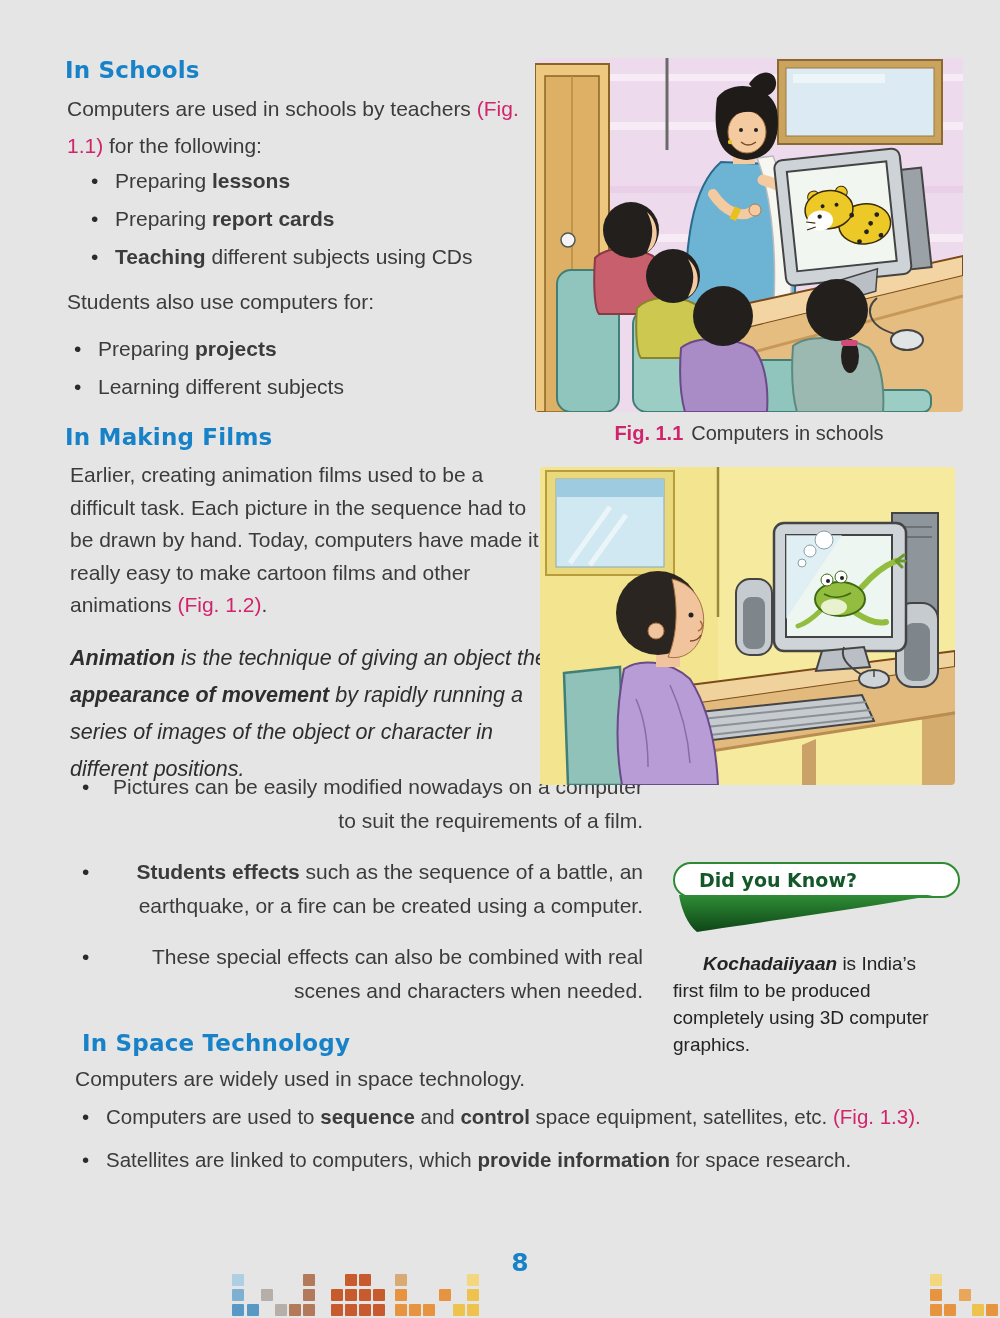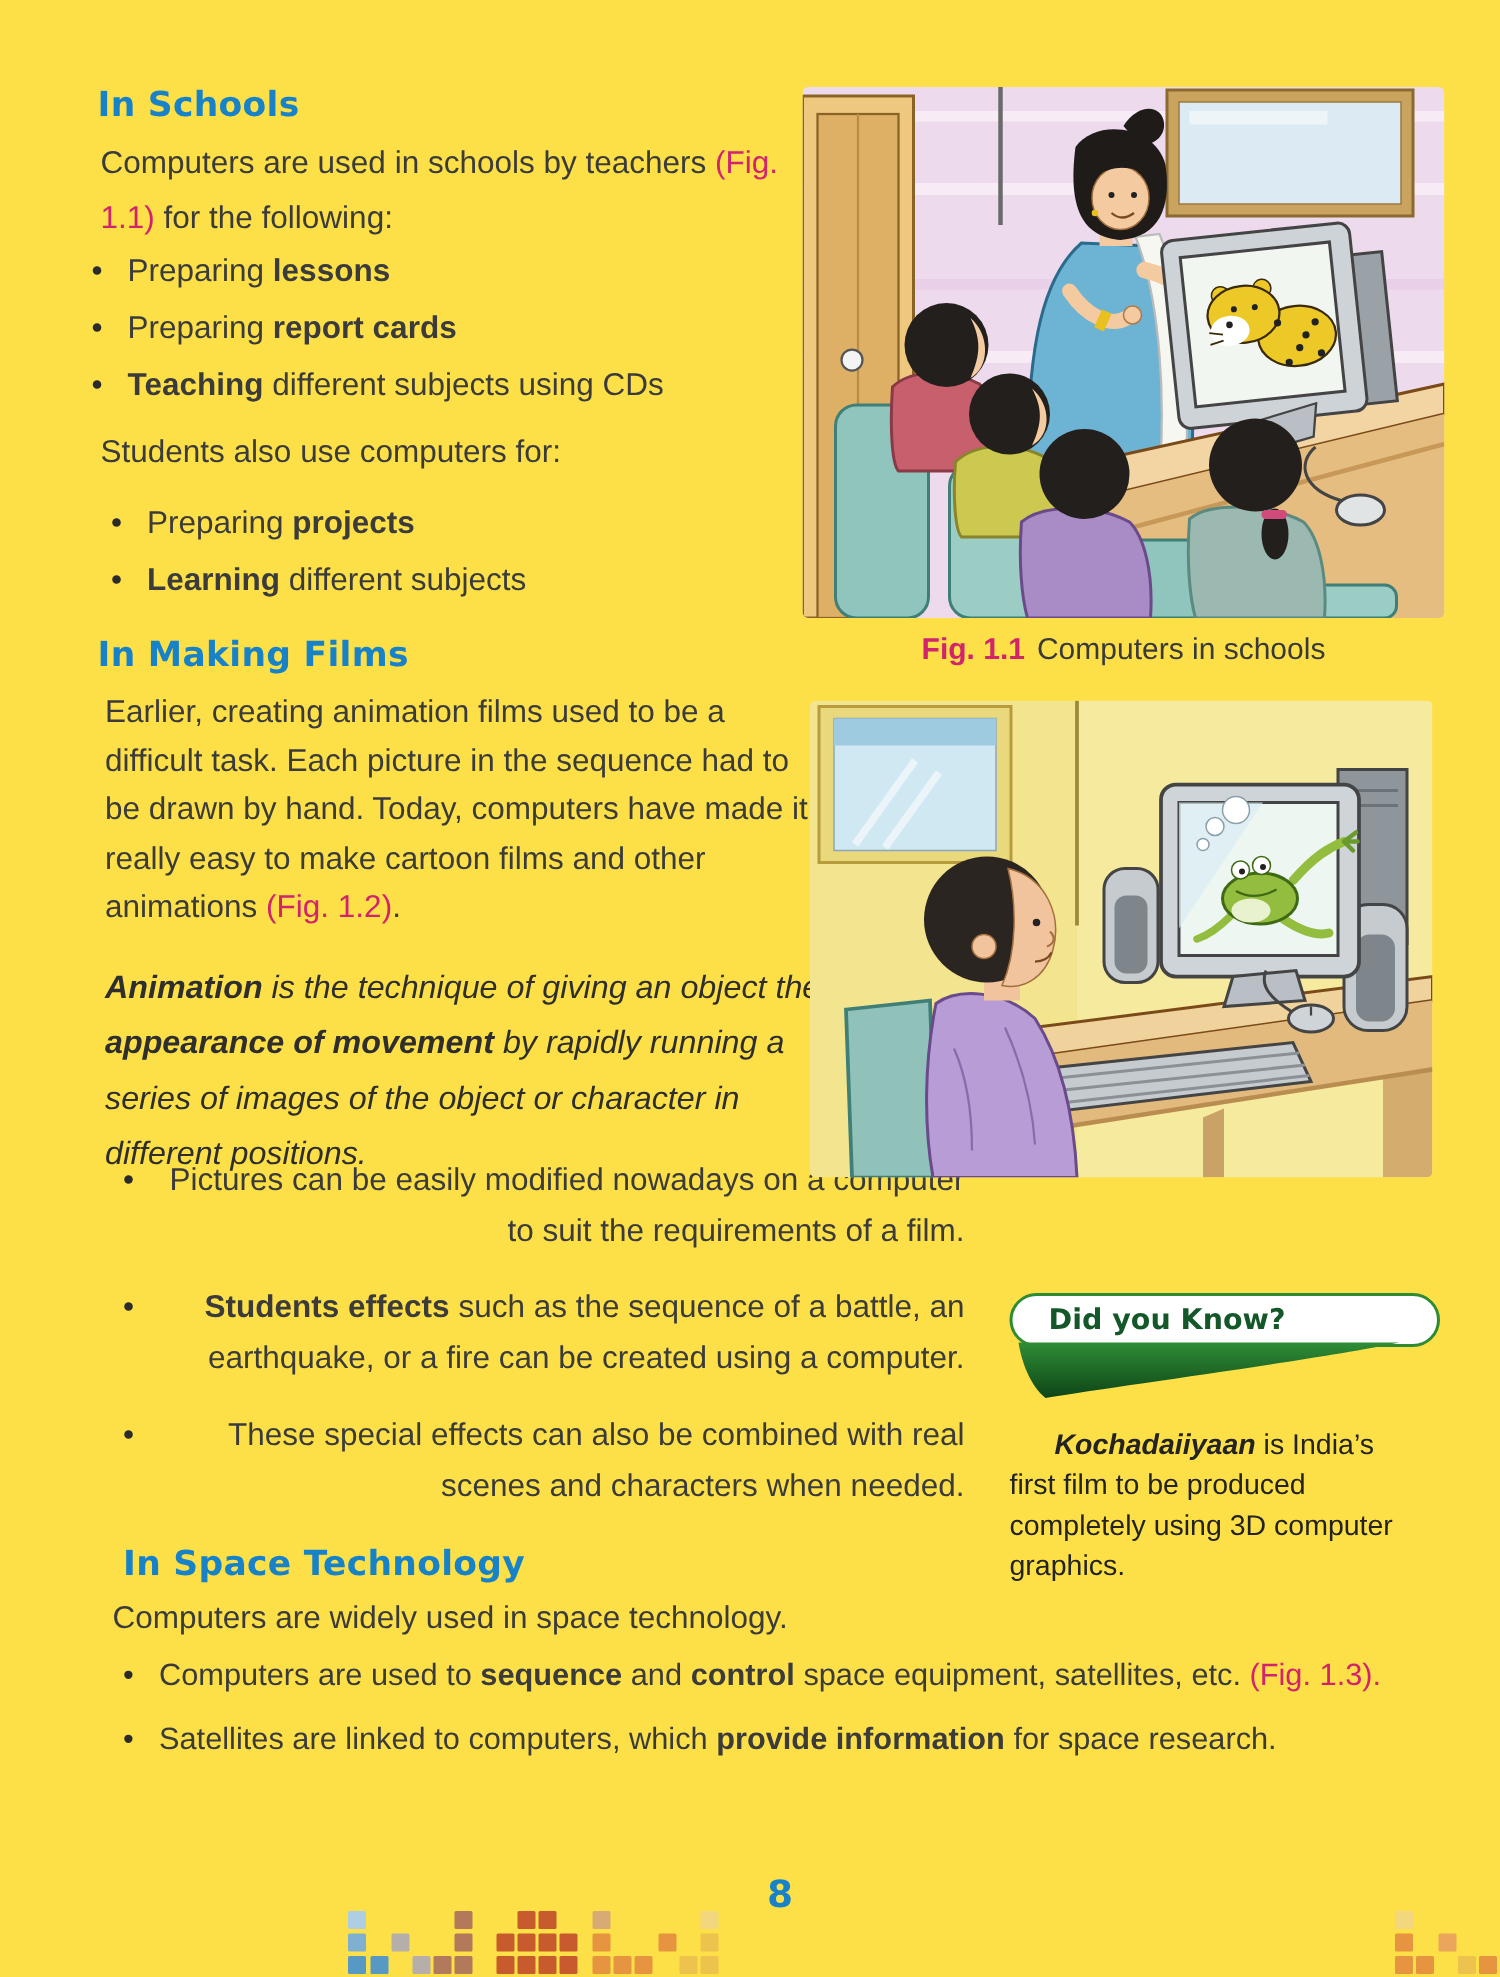--- a/index.html
+++ b/index.html
@@ -1,16 +1,16 @@
 <!DOCTYPE html>
 <html><head>
 <meta charset="utf-8">
 <style>
   html,body{margin:0;padding:0;background:#ffffff;}
-  .page{position:relative;width:1000px;height:1318px;background:#fde047;overflow:hidden;
+  .page{position:relative;width:1000px;height:1318px;background:#e5e5e5;overflow:hidden;
         font-family:"Liberation Sans",sans-serif;color:#3b3b3b;}
   .abs{position:absolute;}
   .h-section{font-family:"DejaVu Sans",sans-serif;font-weight:bold;font-size:23px;
              color:#1782c8;letter-spacing:0.2px;margin:0;}
   .para{font-size:21px;line-height:37px;margin:0;}
   .lh32{line-height:32.5px;}
   .def{font-style:italic;line-height:37px;font-size:21.5px;color:#2e2e2e;}
   ul{list-style:none;margin:0;padding:0;}
   li{position:relative;padding-left:31px;font-size:21px;}
   li::before{content:"\2022";position:absolute;left:7px;top:0;color:#2b2b2b;}
@@ -31,31 +31,31 @@
 </style>
 </head>
 <body>
 
 <div class="page">
 
   <h2 class="abs h-section" style="left:65px;top:57px;">In Schools</h2>
 
   <p class="abs para" style="left:67px;top:90px;width:468px;"><span>Computers are used in schools by teachers </span><span class="pink">(Fig. 1.1)</span><span> for the following:</span></p>
 
-  <ul class="abs tight-list" style="left:54px;top:162px;width:470px;">
+  <ul class="abs tight-list" style="left:84px;top:162px;width:470px;">
     <li><span>Preparing </span><span style="font-weight: bold;">lessons</span></li>
     <li><span>Preparing </span><span style="font-weight: bold;">report cards</span></li>
     <li><span style="font-weight: bold;">Teaching</span><span> different subjects using CDs</span></li>
   </ul>
 
   <p class="abs para" style="left:67px;top:283px;width:468px;">Students also use computers for:</p>
 
   <ul class="abs tight-list" style="left:67px;top:330px;width:470px;">
     <li><span>Preparing </span><span style="font-weight: bold;">projects</span></li>
-    <li><span style="font-weight: bold;">Learning</span><span> different subjects</span></li>
+    <li><span style="font-weight: normal;">Learning</span><span> different subjects</span></li>
   </ul>
 
   <h2 class="abs h-section" style="left:65px;top:424px;">In Making Films</h2>
 
   <p class="abs para lh32" style="left:70px;top:459px;width:478px;"><span>Earlier, creating animation films used to be a difficult task. Each picture in the sequence had to be drawn by hand. Today, computers have made it really easy to make cartoon films and other animations </span><span class="pink">(Fig. 1.2)</span><span>.</span></p>
 
   <p class="abs para def" style="left:70px;top:640px;width:482px;"><span style="font-weight: bold;">Animation</span><span> is the technique of giving an object the </span><span style="font-weight: bold;">appearance of movement</span><span> by rapidly running a series of images of the object or character in different positions.</span></p>
 
   <ul class="abs film-list" style="left:75px;top:770px;width:568px;">
     <li><span>Pictures can be easily modified nowadays on a computer to suit the requirements of a film.</span></li>

